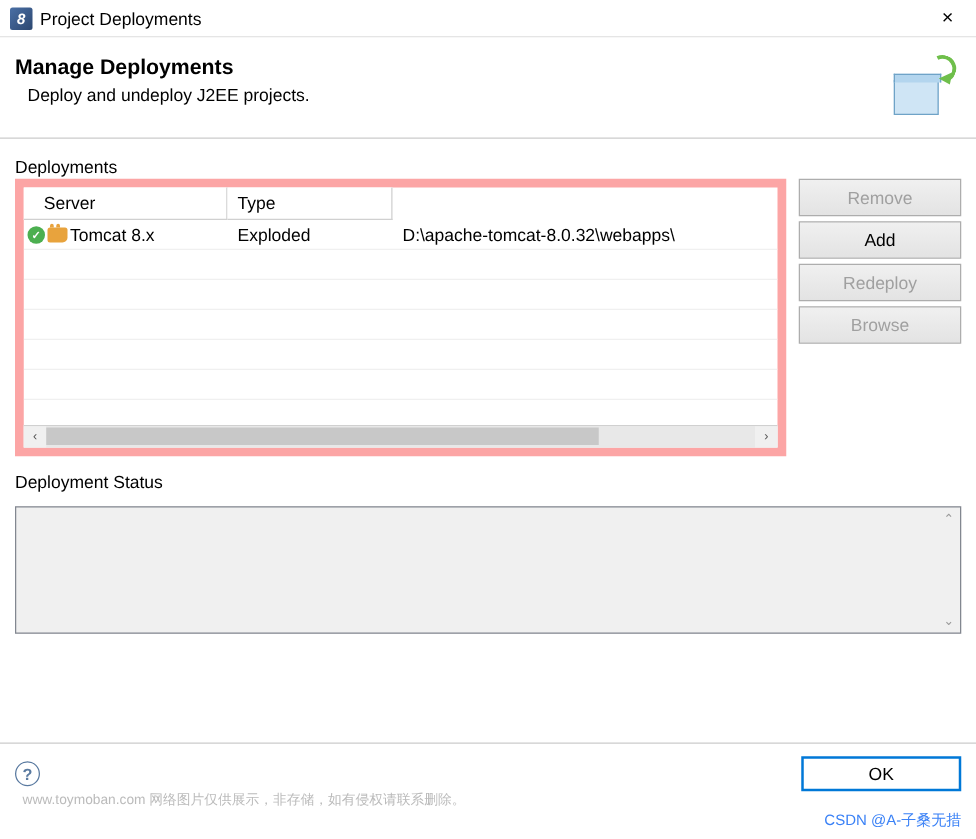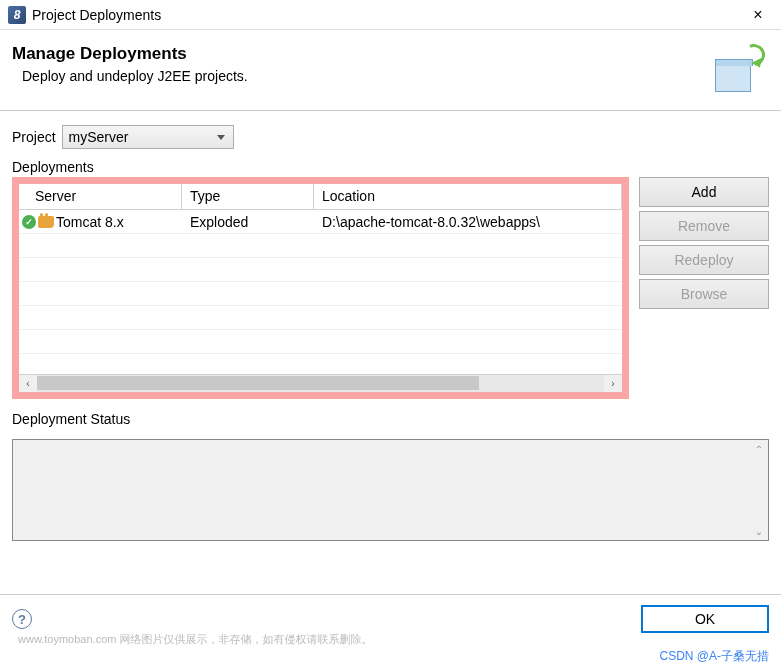--- a/index.html
+++ b/index.html
@@ -180,35 +180,28 @@
     <div class="header-title">Manage Deployments</div>
     <div class="header-desc">Deploy and undeploy J2EE projects.</div>
   </div>
   <div class="header-icon">
     <div class="box"></div>
     <div class="arrow"></div>
   </div>
 </div>
 
 <div class="main">
-  <div class="proj-row">
-    <span class="proj-label">Project</span>
-    <div class="proj-select">
-      <span>myServer</span>
-    </div>
-  </div>
 
   <div class="section-label">Deployments</div>
 
   <div class="deploy-area">
     <div class="table-wrap">
       <div class="thead">
         <div class="th c1">Server</div>
         <div class="th c2">Type</div>
-        <div class="th c3">Location</div>
       </div>
       <div class="tbody">
         <div class="trow">
           <div class="td c1">
             <span class="status-ok">✓</span>
             <span class="cat-icon"></span>
             <span>Tomcat  8.x</span>
           </div>
           <div class="td c2">Exploded</div>
           <div class="td c3">D:\apache-tomcat-8.0.32\webapps\</div>
@@ -223,22 +216,22 @@
       <div class="hscroll">
         <div class="arrL">‹</div>
         <div class="track">
             <div class="thumb"></div>
           </div>
         <div class="arrR">›</div>
       </div>
     </div>
 
     <div class="btns">
+      <div class="btn disabled">Remove</div>
       <div class="btn">Add</div>
-      <div class="btn disabled">Remove</div>
       <div class="btn disabled">Redeploy</div>
       <div class="btn disabled">Browse</div>
     </div>
   </div>
 
   <div class="status-label">Deployment Status</div>
   <div class="status-box">
     <div class="vscroll">
       <div class="arrU">⌃</div>
       <div class="vtrack"></div>

